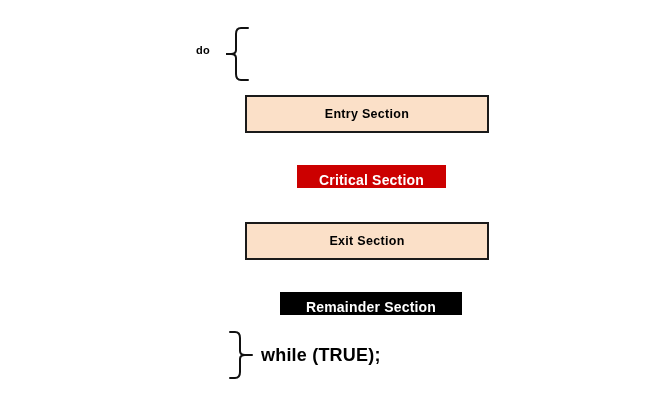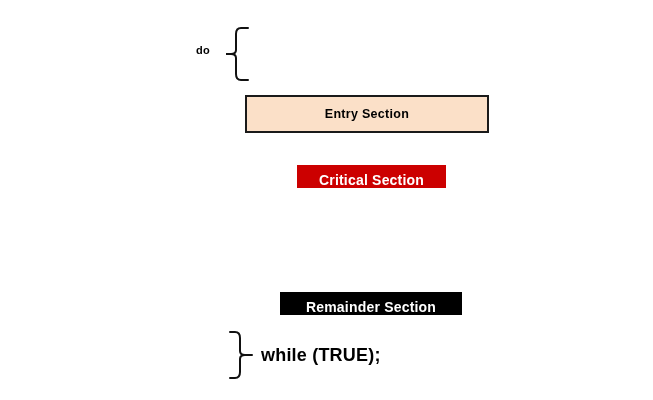--- a/index.html
+++ b/index.html
@@ -126,20 +126,23 @@
   </div>
 
   <div class="section-box box-entry">
     <span class="box-label">Entry Section</span>
   </div>
 
   <div class="band band-critical">
     <span class="band-label">Critical Section</span>
   </div>
 
+  <div class="section-box box-exit">
+    <span class="box-label">Exit Section</span>
+  </div>
 
   <div class="band band-remainder">
     <span class="band-label">Remainder Section</span>
   </div>
 
   <div class="brace brace-close">
     <svg width="26" height="50" viewBox="0 0 26 50" xmlns="http://www.w3.org/2000/svg">
       <path d="M 2 2 L 7 2 Q 12 2 12 8 L 12 21 Q 12 25 17 25 Q 12 25 12 29 L 12 42 Q 12 48 7 48 L 2 48" fill="none" stroke="#111111" stroke-width="2" stroke-linecap="round" stroke-linejoin="round"></path>
       <path d="M 16 25 L 24 25" fill="none" stroke="#111111" stroke-width="2" stroke-linecap="round"></path>
     </svg>

